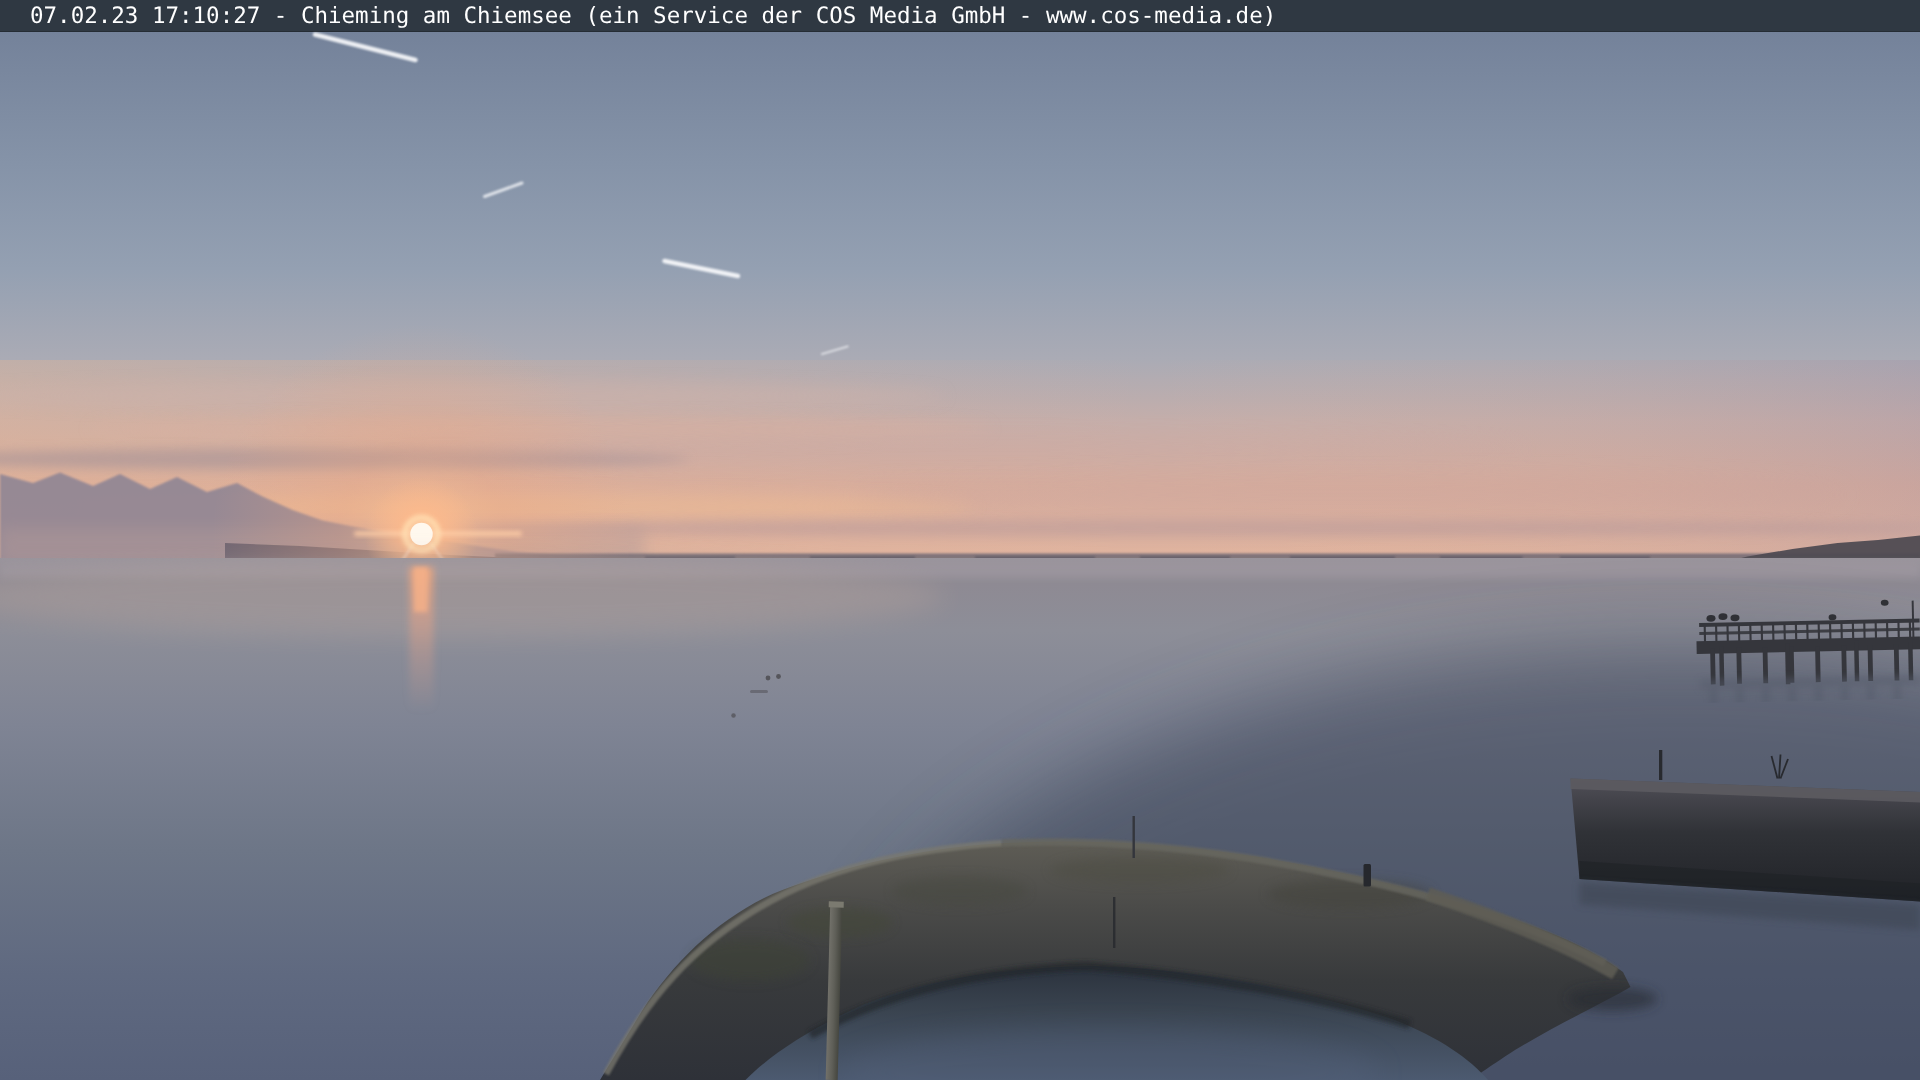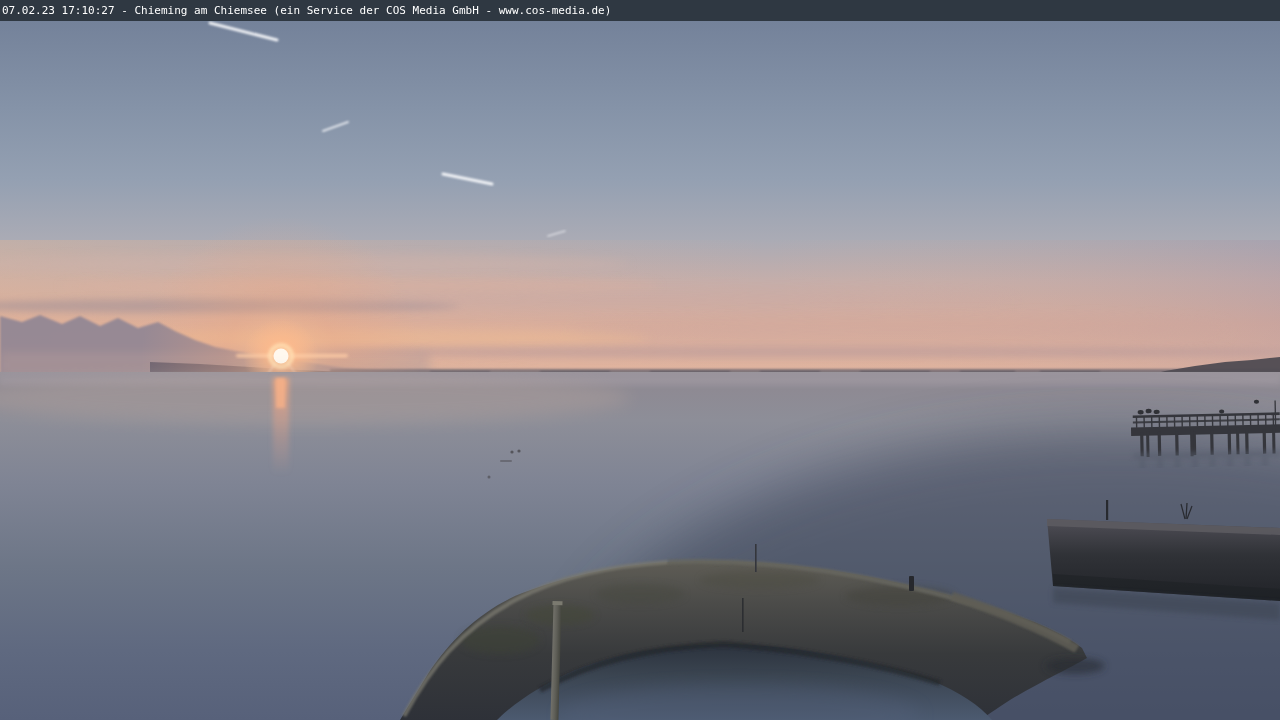--- a/index.html
+++ b/index.html
@@ -4,22 +4,22 @@
 <style>
   html,body{margin:0;padding:0;background:#000;}
   .frame{
     position:relative;width:1280px;height:720px;overflow:hidden;
     font-family:"DejaVu Sans Mono","Liberation Mono",monospace;
   }
   .overlay-bar{
     position:absolute;top:0;left:0;width:1280px;height:21px;
     background:var(--c-overlay_bar_bg,#2f3842);
     color:var(--c-overlay_text,#ffffff);
-    font-size:11px;line-height:21px;letter-spacing:0px;
-    white-space:nowrap;padding-left:2px;box-sizing:border-box;
+    font-size:15px;line-height:21px;letter-spacing:0px;
+    white-space:nowrap;padding-left:20px;box-sizing:border-box;
     z-index:5;
   }
   .scene{position:absolute;top:21px;left:0;width:1280px;height:699px;display:block;}
 </style>
 </head>
 <body>
 
 <div class="frame">
 
   <div class="overlay-bar">

